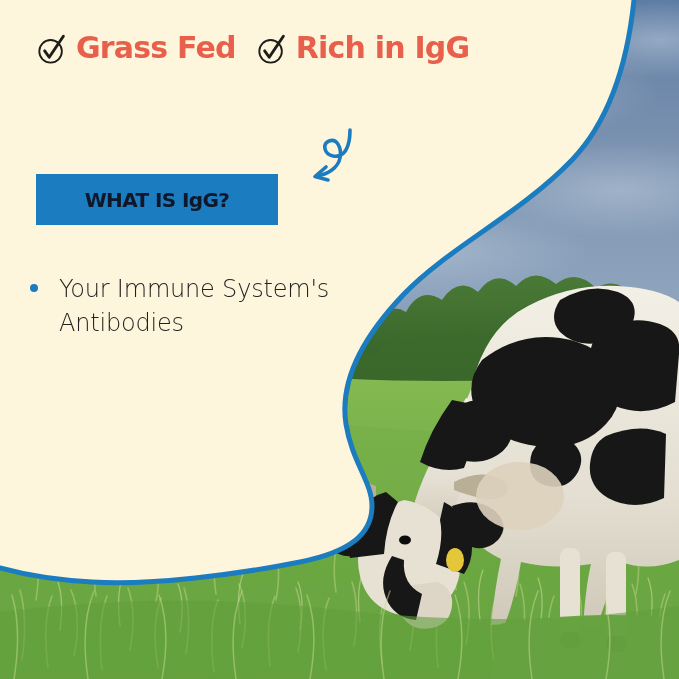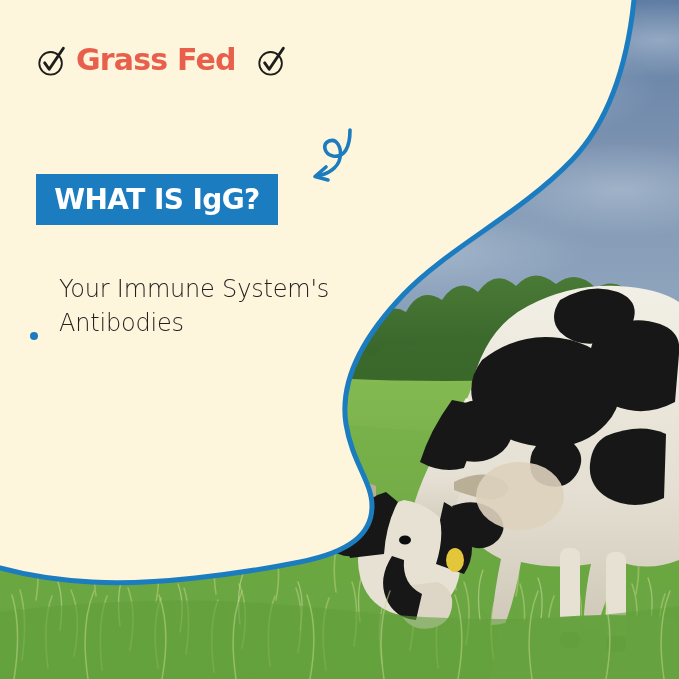--- a/index.html
+++ b/index.html
@@ -53,21 +53,21 @@
   #content {
     position: absolute;
     inset: 0;
     z-index: 3;
   }
 
   
   #claims-row {
     position: absolute;
     left: 36px;
-    top: 44px;
+    top: 32px;
     display: flex;
     align-items: flex-end;
     gap: 20px;
   }
   .claim {
     display: flex;
     align-items: center;
     gap: 9px;
   }
   .claim-check {
@@ -105,37 +105,37 @@
     width: 242px;
     height: 51px;
     background: #1c7cc0;
     display: flex;
     align-items: center;
     justify-content: center;
   }
   #headline-text {
     font-family: "DejaVu Sans", sans-serif;
     font-weight: bold;
-    font-size: 28px;
+    font-size: 20px;
     letter-spacing: -0.6px;
-    color: #ffffff;
+    color: #0f172a;
     line-height: 1;
     white-space: nowrap;
   }
 
   
   #bullet-list {
     position: absolute;
     left: 30px;
     top: 272px;
     width: 330px;
   }
   .bullet-item {
     display: flex;
-    align-items: flex-end;
+    align-items: flex-start;
     margin-bottom: 32px;
   }
   .bullet-dot {
     flex: 0 0 auto;
     width: 8px;
     height: 8px;
     border-radius: 50%;
     background: #1c7cc0;
     margin-top: 12px;
     margin-right: 21px;
@@ -360,20 +360,21 @@
           <path d="M9.5 18.5 L14.5 25.5 L30 2.5" fill="none" stroke="#1d1d1b" stroke-width="3.2" stroke-linecap="round" stroke-linejoin="round"></path>
         </svg>
         <span class="claim-label">Grass Fed</span>
       </div>
 
       <div class="claim">
         <svg class="claim-check" viewBox="0 0 34 34" xmlns="http://www.w3.org/2000/svg">
           <circle cx="16" cy="19" r="12.4" fill="none" stroke="#1d1d1b" stroke-width="2"></circle>
           <path d="M9.5 18.5 L14.5 25.5 L30 2.5" fill="none" stroke="#1d1d1b" stroke-width="3.2" stroke-linecap="round" stroke-linejoin="round"></path>
         </svg>
+        <span class="claim-label">Rich in IgG</span>
       </div>
 
     </div>
 
     <svg id="curly-arrow" viewBox="0 0 64 58" xmlns="http://www.w3.org/2000/svg">
       <path d="M50 4
                C50 22 44 32 33 30
                C24 28 22 18 29 15
                C37 12 42 22 40 32
                C38 42 28 48 17 50" fill="none" stroke="#1c7cc0" stroke-width="3.6" stroke-linecap="round" stroke-linejoin="round"></path>

